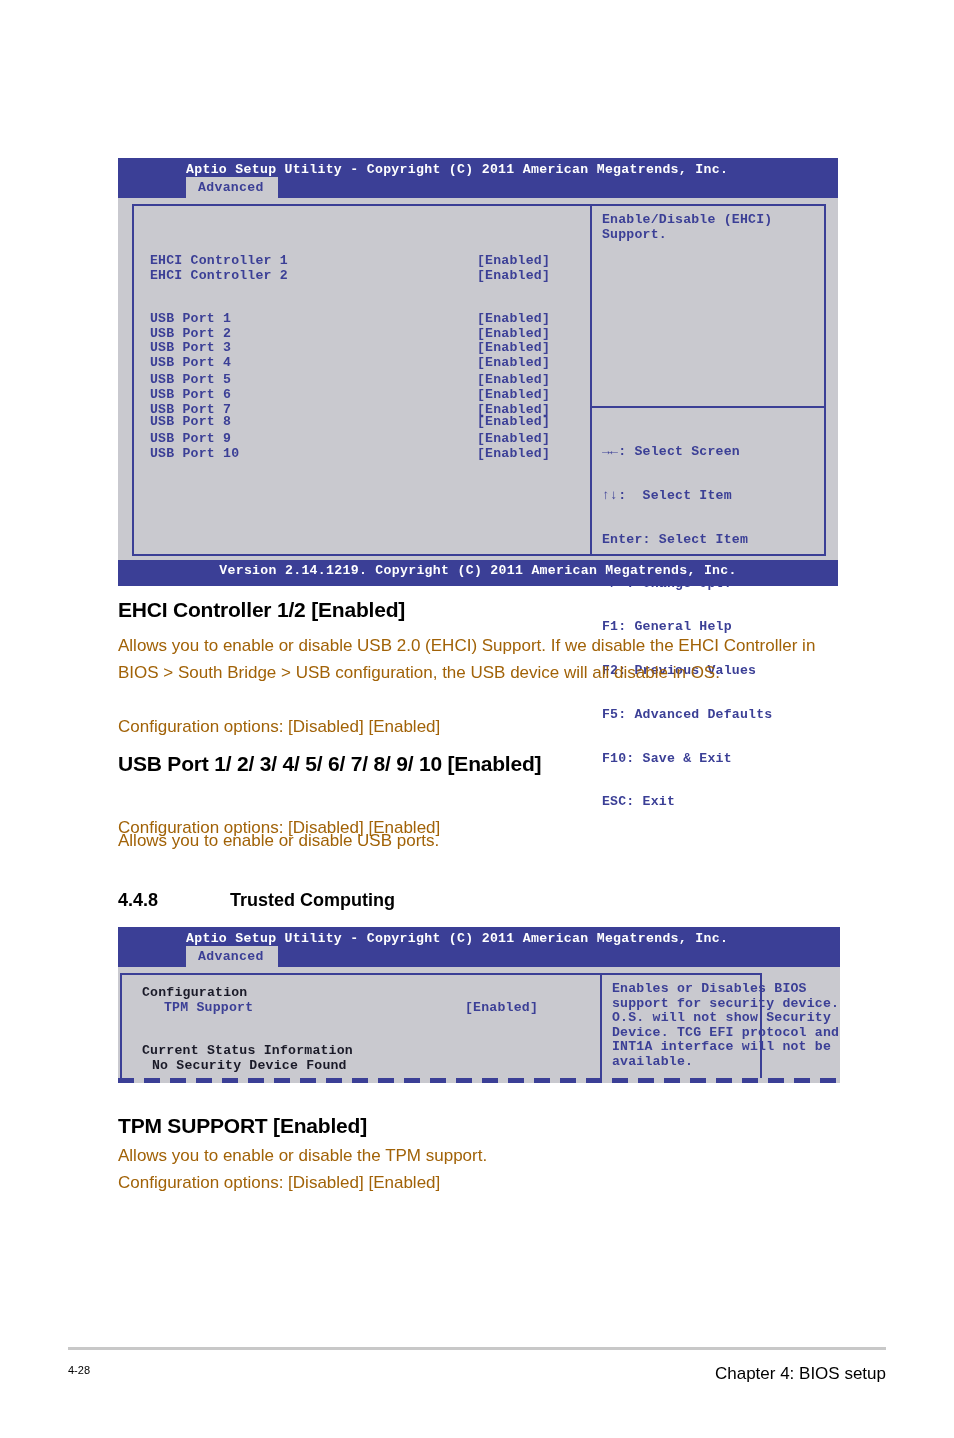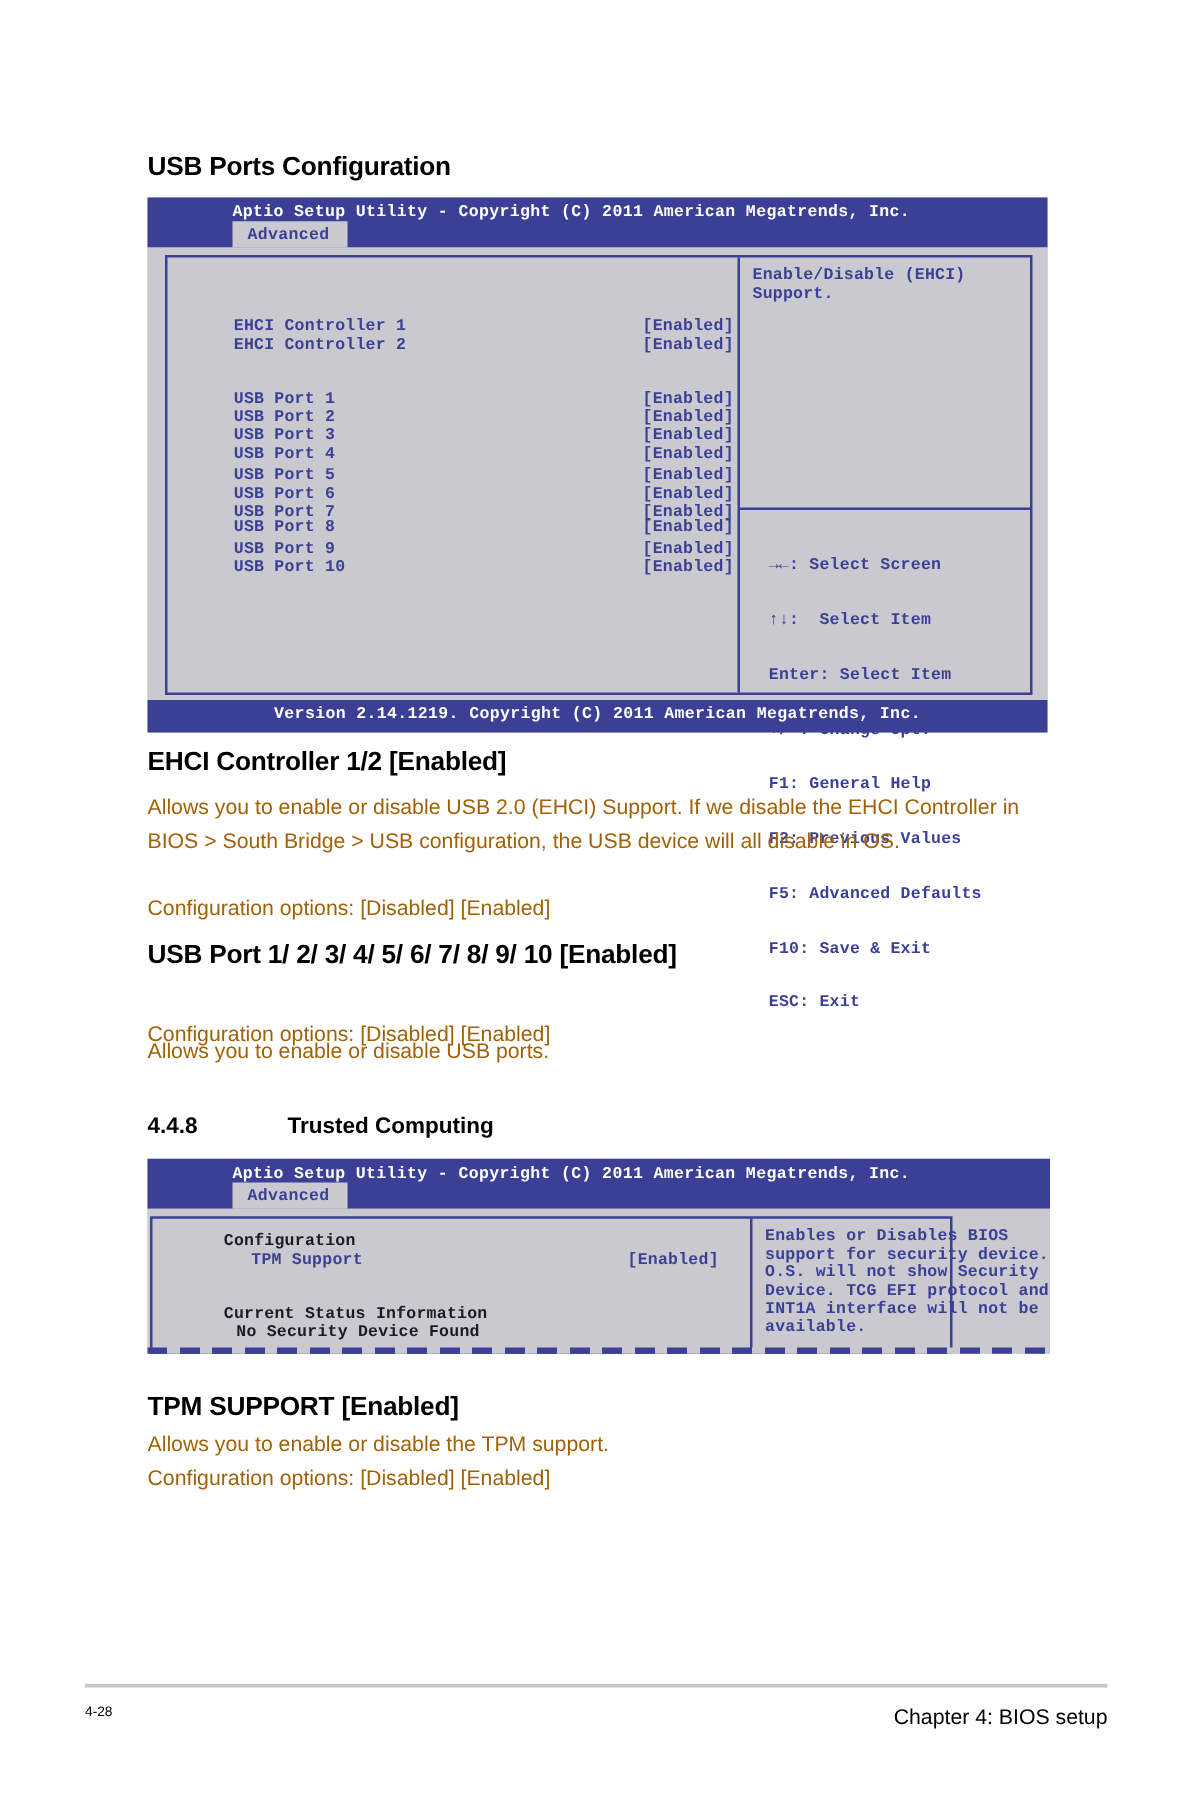--- a/index.html
+++ b/index.html
@@ -113,21 +113,20 @@
     white-space: pre;
   }
   .blue  { color: #3b3f96; }
   .dark  { color: #1a1a28; }
 
   .item-row {
     position: absolute;
     left: 0;
     width: 100%;
     height: 15px;
-    margin-left: 37px;
   }
   .item-label {
     position: absolute;
     left: 16px;
     top: 0;
   }
   .item-value {
     position: absolute;
     left: 343px;
     top: 0;
@@ -137,21 +136,20 @@
     position: absolute;
     left: 10px;
     top: 7px;
     right: 6px;
     line-height: 14.6px;
   }
   .navkeys {
     position: absolute;
     left: 10px;
     line-height: 14.6px;
-    margin-left: 13px;
   }
 
   .bios-footer {
     position: absolute;
     left: 0;
     width: 100%;
     background: #3b3f96;
     color: #ffffff;
     font-family: "Liberation Mono", "DejaVu Sans Mono", monospace;
     font-size: 13.2px;
@@ -196,21 +194,20 @@
     font-size: 17px;
     color: #000;
     text-align: right;
   }
 </style>
 </head>
 <body>
 
 <div class="page">
 
-  <div class="doc-h3" style="left:118px; top:122px;">USB Ports Configuration</div>
 
   <div class="bios" style="left:118px; top:158px; width:720px; height:428px;">
 
     <div class="bios-titlebar" style="height:40px;">
       <div class="bios-title-text">Aptio Setup Utility - Copyright (C) 2011 American Megatrends, Inc.</div>
       <div class="bios-tab">Advanced</div>
     </div>
 
     <div class="bios-body" style="left:0; top:40px; width:720px; height:362px;">
 

